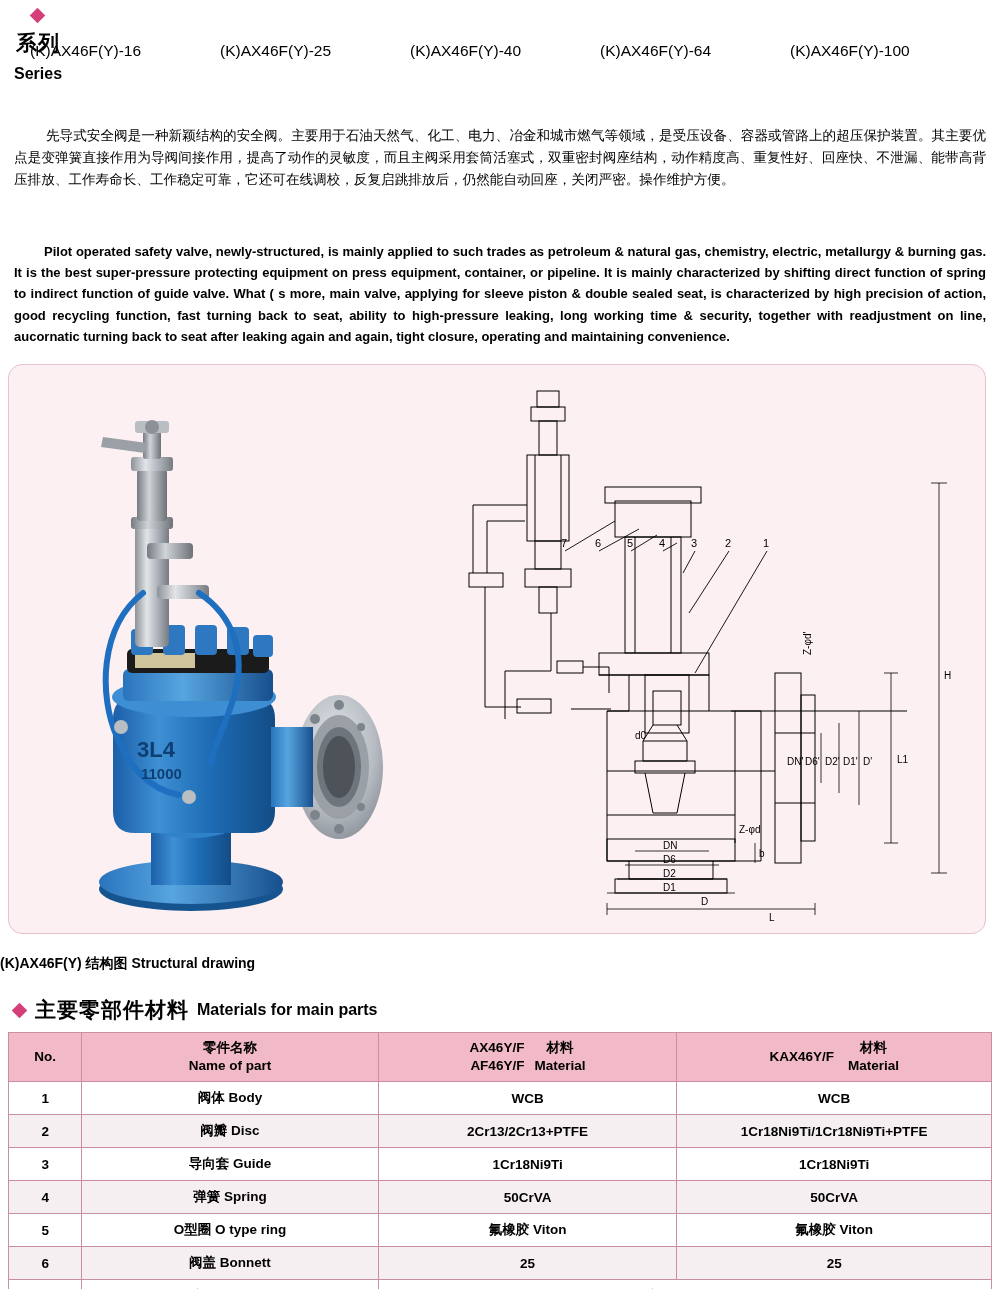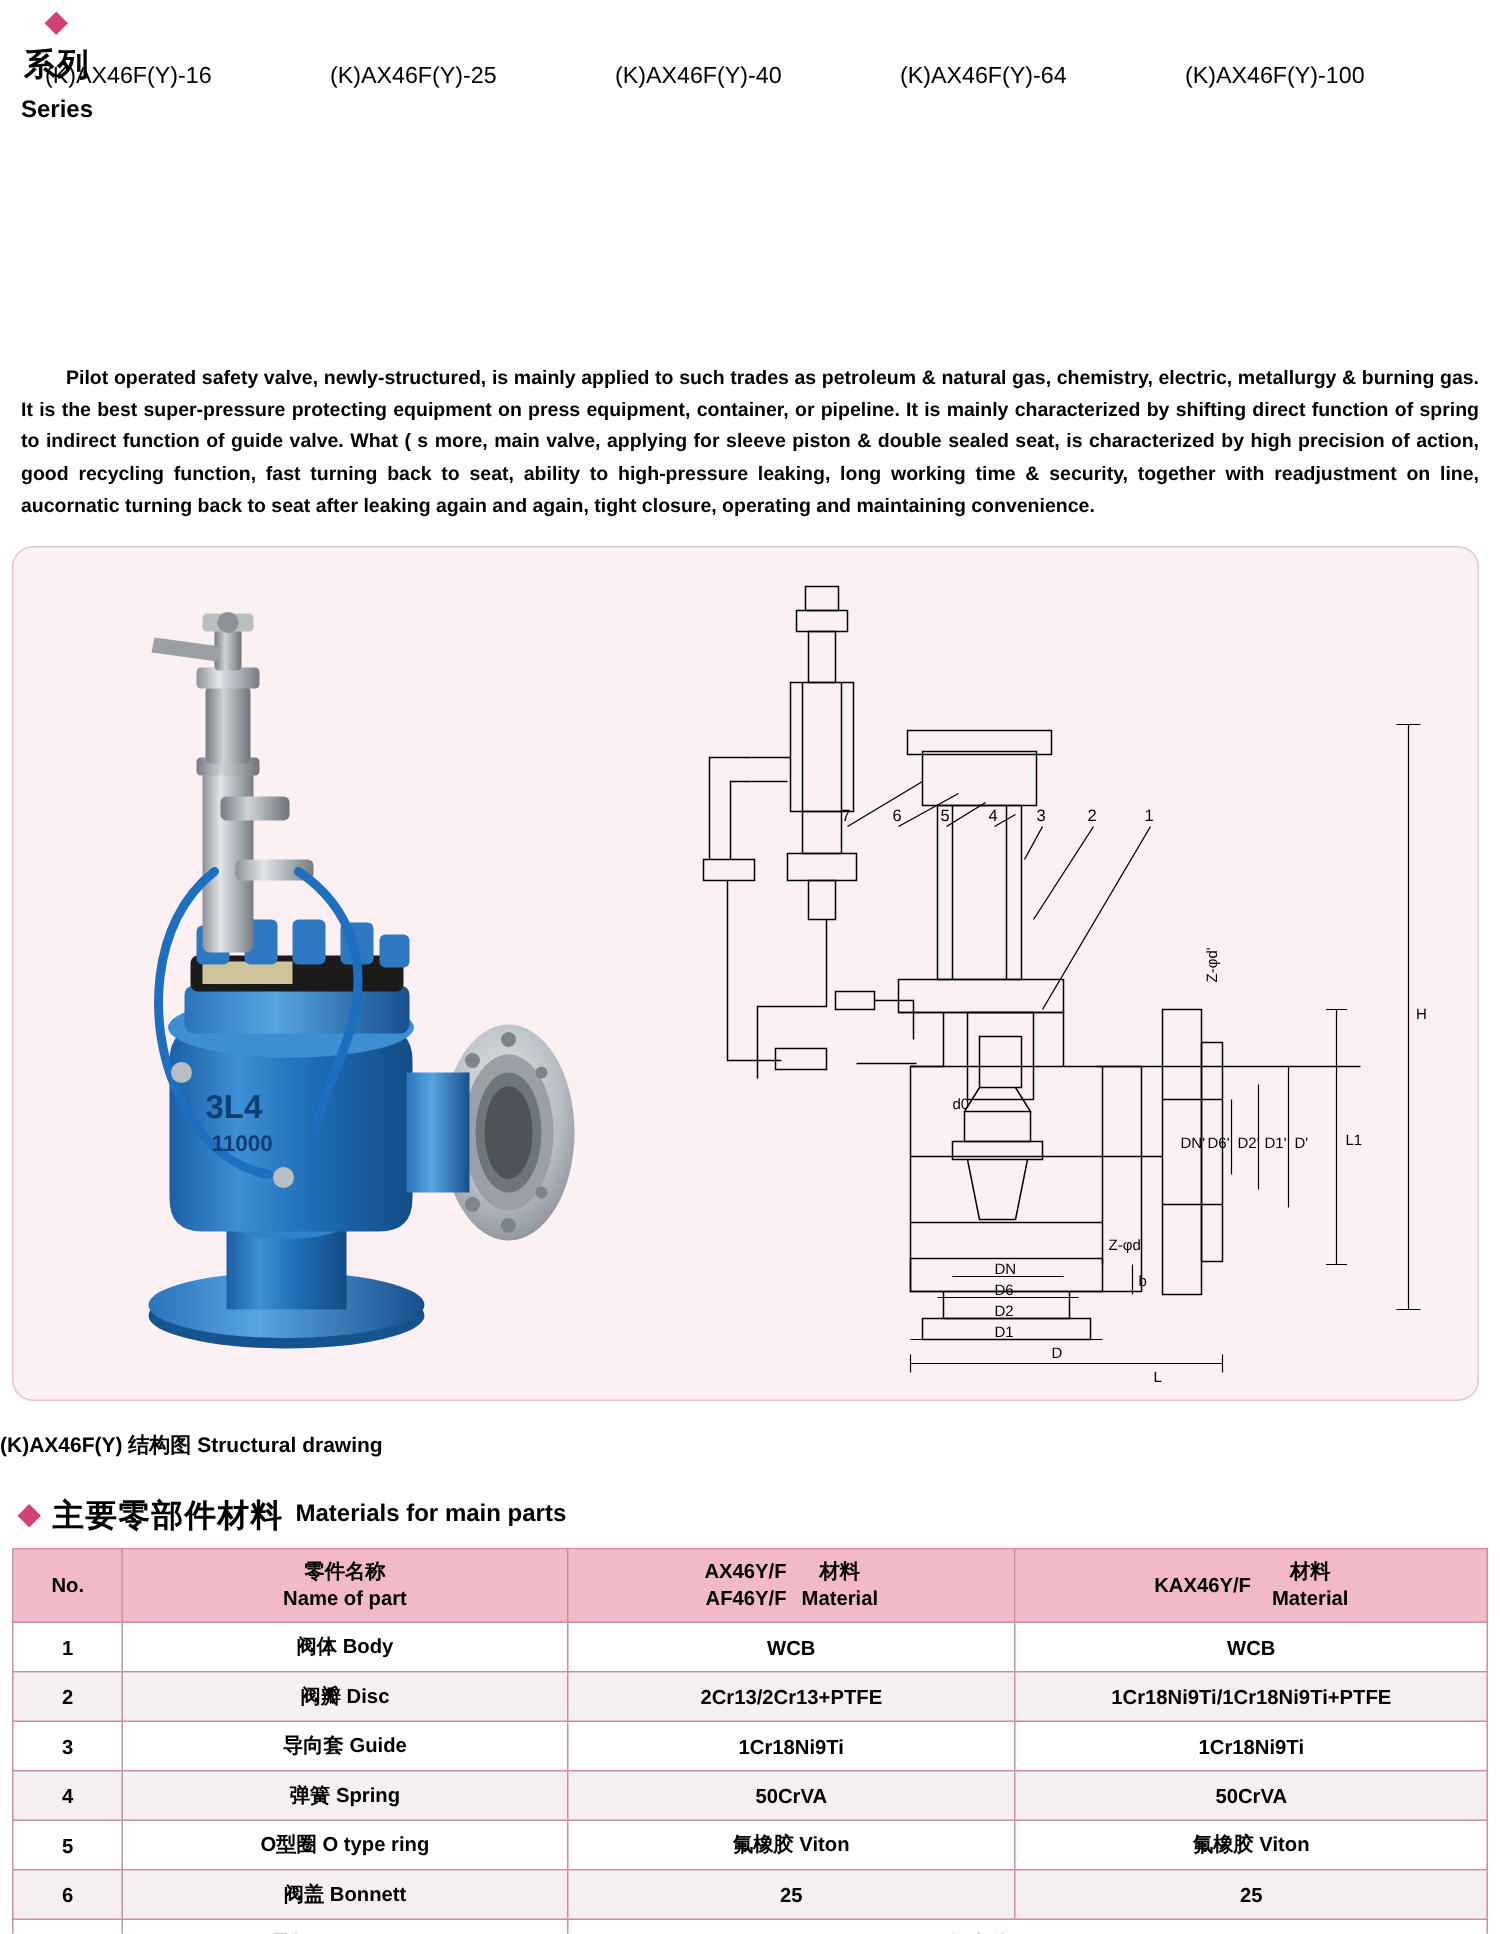--- a/index.html
+++ b/index.html
@@ -64,21 +64,21 @@
     border-radius:14px;
     box-sizing:border-box;
     overflow:hidden;
   }
   .fig-caption{
     position:absolute;left:0;top:955px;width:928px;
     text-align:left;font-size:14px;font-weight:bold;
   }
 
   
-  .photo{position:absolute;left:30px;top:20px;width:390px;height:530px;}
+  .photo{position:absolute;left:30px;top:32px;width:390px;height:530px;}
 
   
   table.mat{
     position:absolute;left:8px;top:1032px;
     width:984px;
     border-collapse:collapse;
     font-size:13.5px;
   }
   table.mat th,table.mat td{
     border:1px solid #c98ea2;
@@ -119,20 +119,21 @@
   <div class="models">
     <div class="models-row">
       <span class="models-cell">(K)AX46F(Y)-16</span>
       <span class="models-cell">(K)AX46F(Y)-25</span>
       <span class="models-cell">(K)AX46F(Y)-40</span>
       <span class="models-cell">(K)AX46F(Y)-64</span>
       <span class="models-cell">(K)AX46F(Y)-100</span>
     </div>
   </div>
 
+  <p class="para" id="para-cn">先导式安全阀是一种新颖结构的安全阀。主要用于石油天然气、化工、电力、冶金和城市燃气等领域，是受压设备、容器或管路上的超压保护装置。其主要优点是变弹簧直接作用为导阀间接作用，提高了动作的灵敏度，而且主阀采用套筒活塞式，双重密封阀座结构，动作精度高、重复性好、回座快、不泄漏、能带高背压排放、工作寿命长、工作稳定可靠，它还可在线调校，反复启跳排放后，仍然能自动回座，关闭严密。操作维护方便。</p>
   <p class="para" id="para-en">Pilot operated safety valve, newly-structured, is mainly applied to such trades as petroleum &amp; natural gas, chemistry, electric, metallurgy &amp; burning gas. It is the best super-pressure protecting equipment on press equipment, container, or pipeline. It is mainly characterized by shifting direct function of spring to indirect function of guide valve. What ( s more, main valve, applying for sleeve piston &amp; double sealed seat, is characterized by high precision of action, good recycling function, fast turning back to seat, ability to high-pressure leaking, long working time &amp; security, together with readjustment on line, aucornatic turning back to seat after leaking again and again, tight closure, operating and maintaining convenience.</p>
 
   <div class="figure-box">
 
     <div class="photo">
       <svg width="390" height="530" viewBox="0 0 390 530">
         <defs>
           <linearGradient id="blueBody" x1="0" y1="0" x2="1" y2="0">
             <stop offset="0%" stop-color="#1b5fa8"></stop>
             <stop offset="28%" stop-color="#3e8fd4"></stop>

